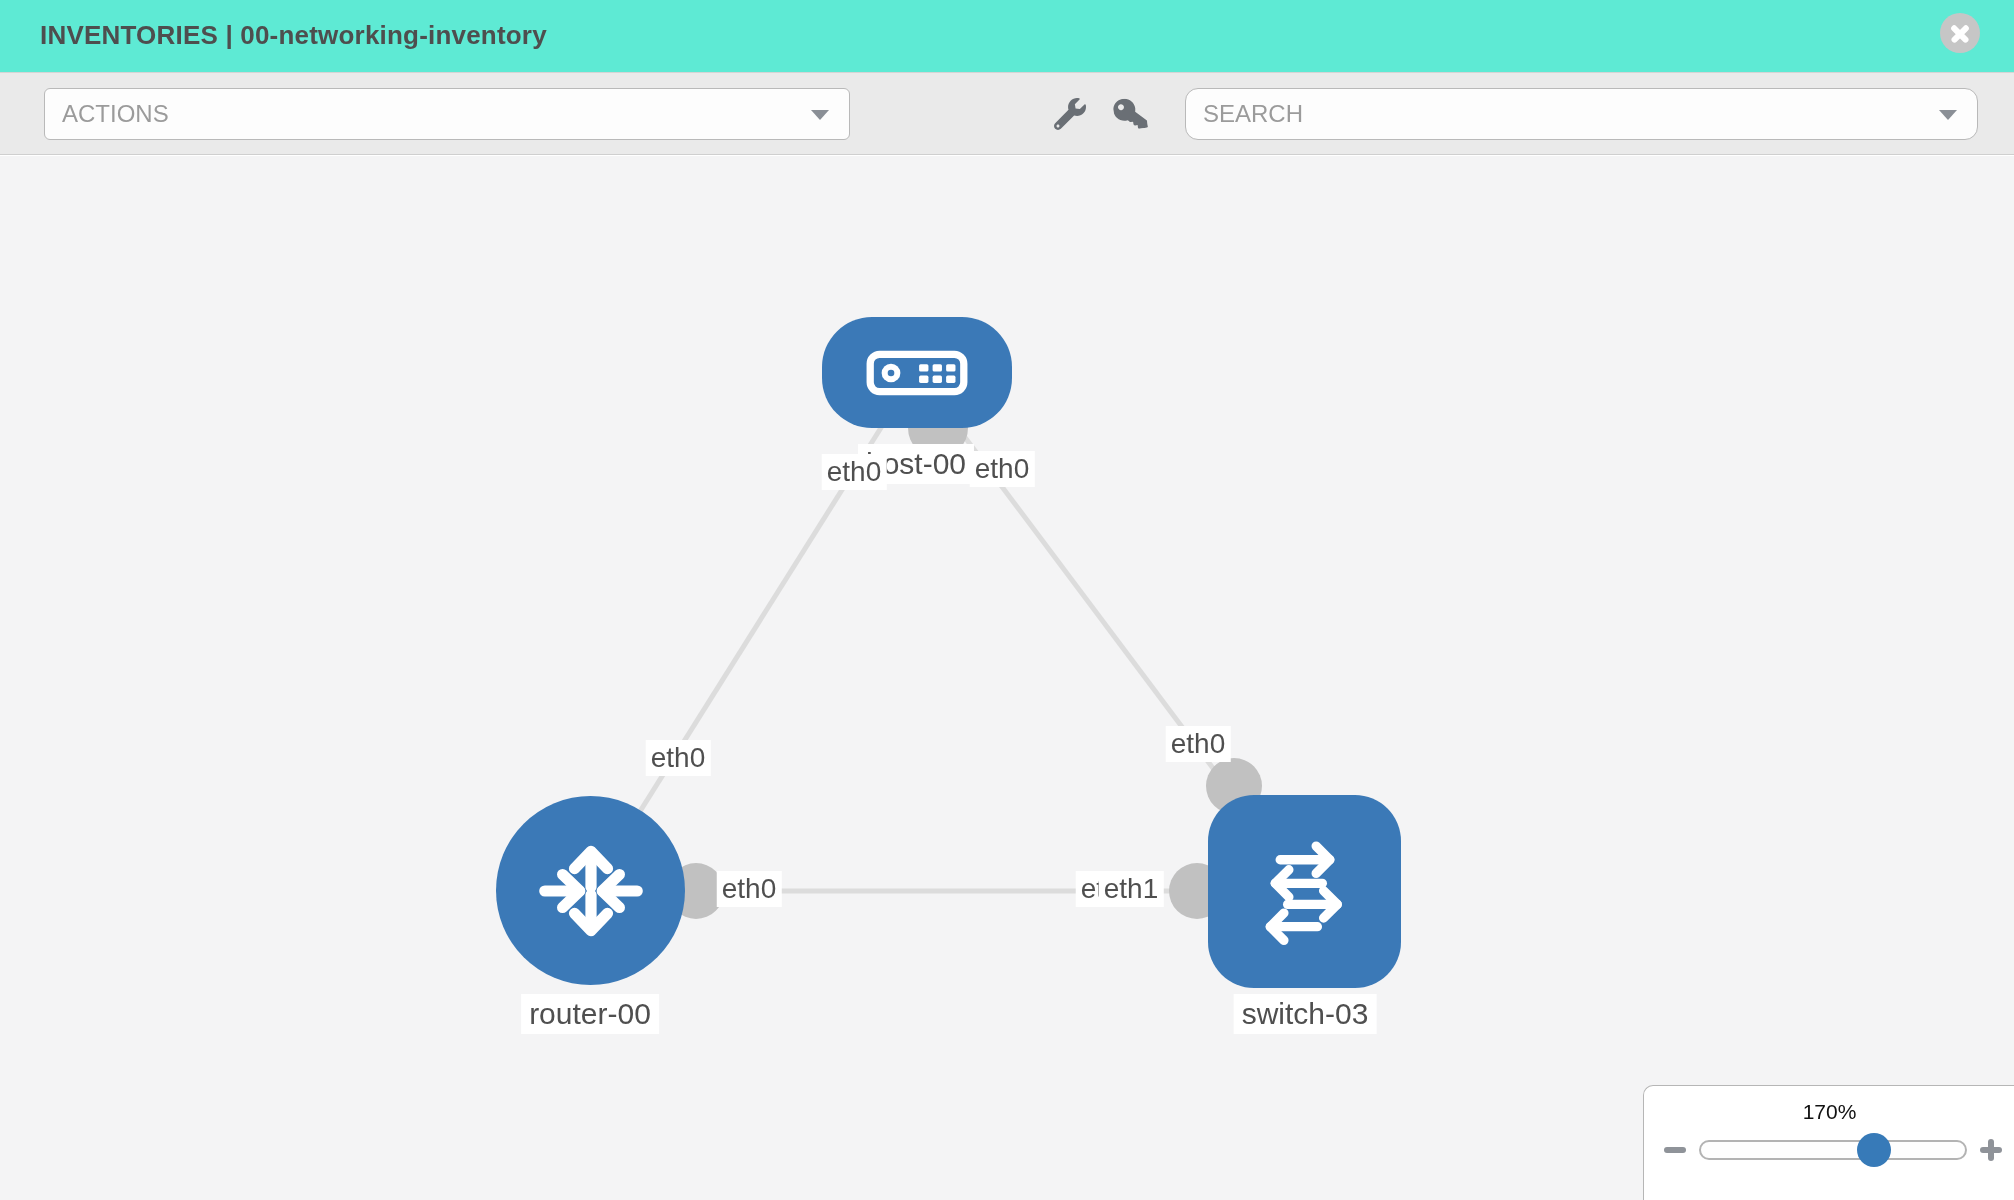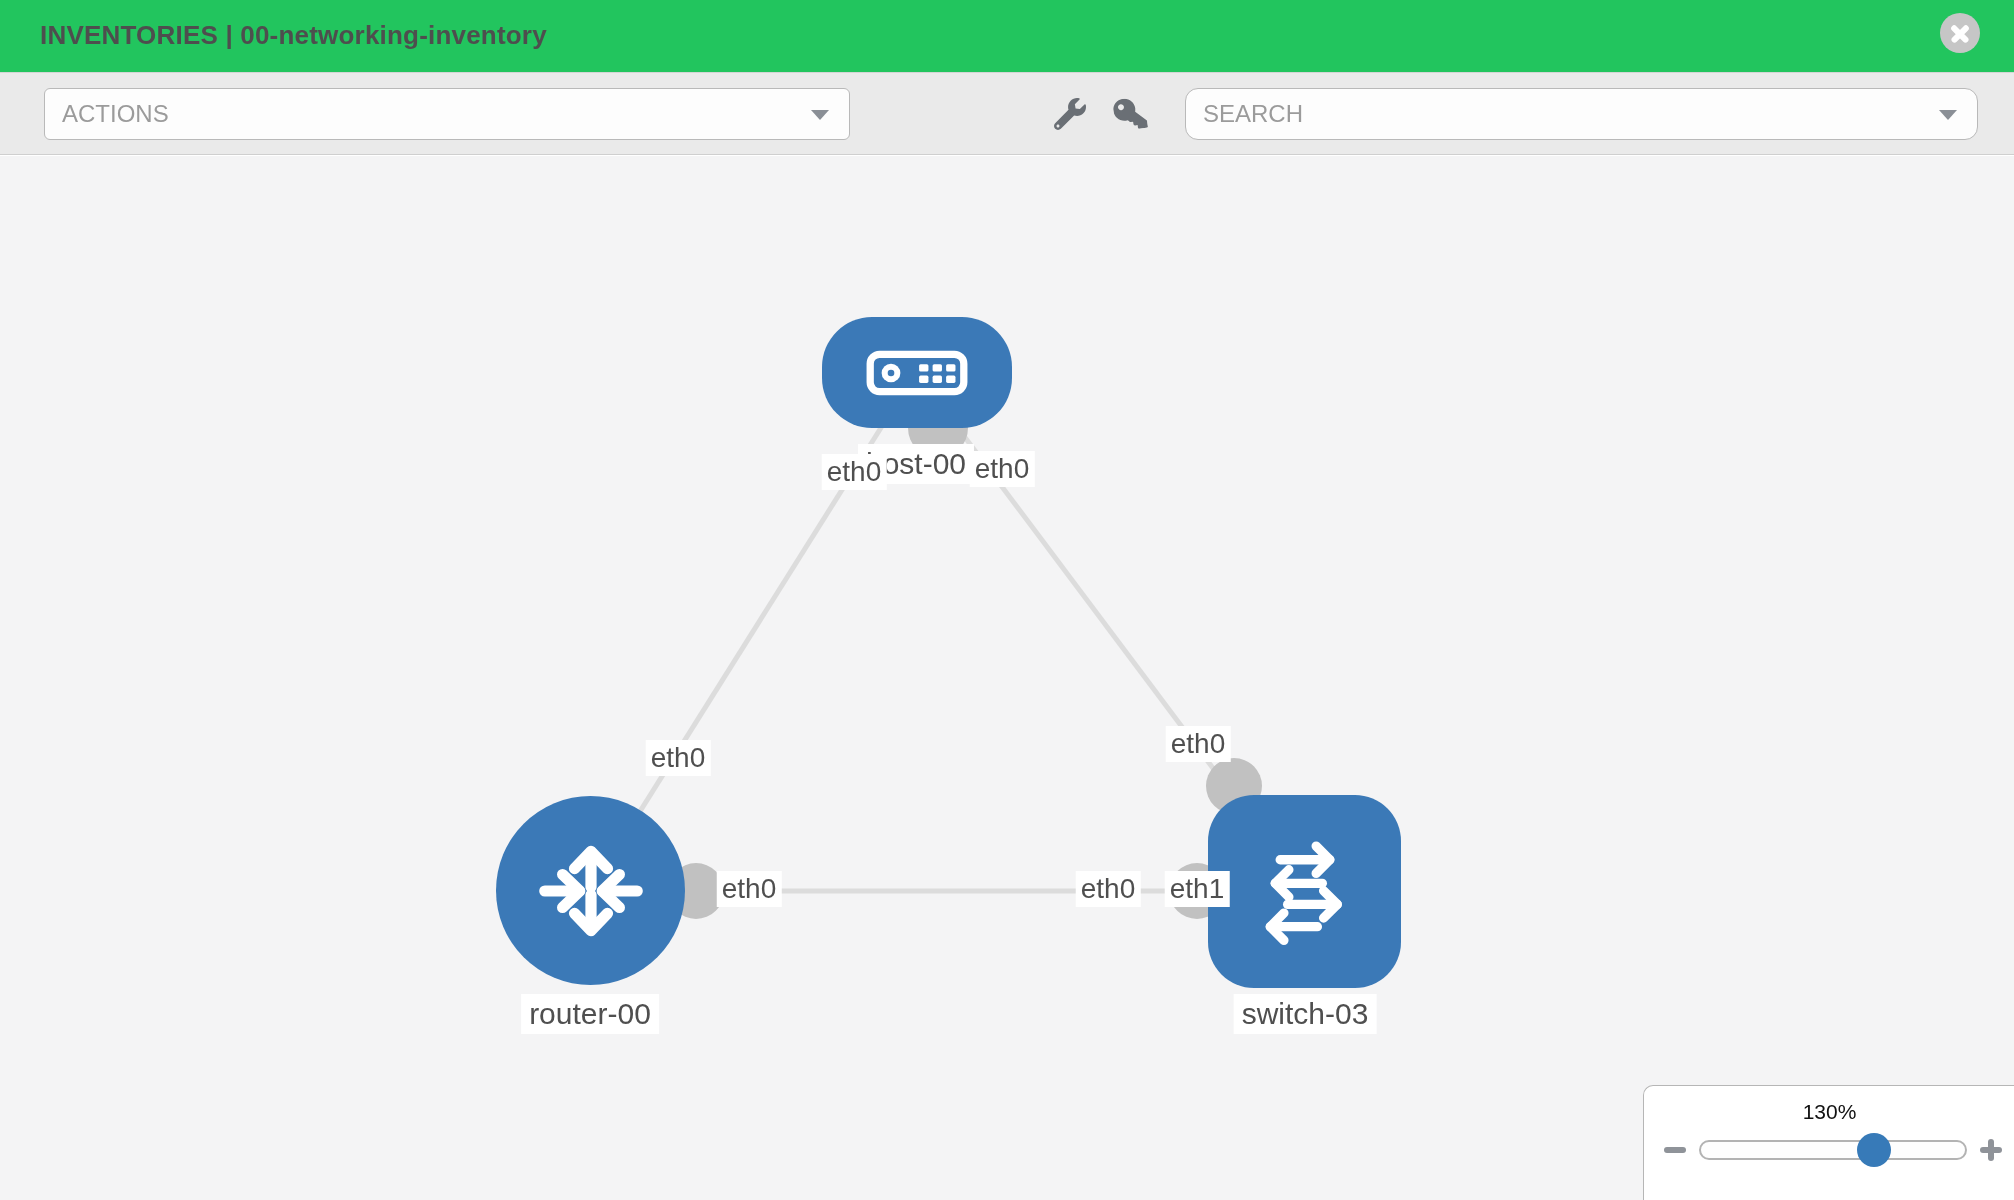--- a/index.html
+++ b/index.html
@@ -1,20 +1,20 @@
 <!DOCTYPE html>
 <html><head>
 <meta charset="utf-8">
 <style>
   * { margin:0; padding:0; box-sizing:border-box; }
   html,body { width:2014px; height:1200px; background:#fff; font-family:"Liberation Sans", sans-serif; }
   .screen { position:relative; width:2014px; height:1200px; overflow:hidden; background:#fff; }
 
   
-  .header { position:absolute; left:0; top:0; width:100%; height:72px; background:#22c55e; }
+  .header { position:absolute; left:0; top:0; width:100%; height:72px; background:#5eead4; }
   .header-title { position:absolute; left:40px; top:20px; font-size:26px; font-weight:700; color:#4e4e4e; letter-spacing:0.2px; }
   .close-btn { position:absolute; right:34px; top:13px; width:40px; height:40px; border-radius:50%; background:#c6c6c6; cursor:pointer; }
   .close-btn .bar { position:absolute; left:9px; top:17.5px; width:22px; height:5.5px; background:#fff; border-radius:3px; }
   .close-btn .bar.b1 { transform:rotate(45deg); }
   .close-btn .bar.b2 { transform:rotate(-45deg); }
 
   
   .toolbar { position:absolute; left:0; top:72px; width:100%; height:83px; background:#eaeaea; border-top:1px solid #d5d5d5; border-bottom:1px solid #cfcfcf; }
   .select-box { position:absolute; top:15px; height:52px; background:#fdfdfd; border:1px solid #b9b9b9; border-radius:6px;text-decoration:underline; }
   .select-box .sel-label { position:absolute; left:17px; top:0; line-height:50px; font-size:24px; color:#9b9b9b; }
@@ -147,24 +147,24 @@
     <div class="nlabel big" style="left:916px; top:308px;">host-00</div>
     <div class="nlabel big" style="left:590px; top:858px;">router-00</div>
     <div class="nlabel big" style="left:1305px; top:858px;">switch-03</div>
 
     <div class="nlabel small" style="left:854px; top:316px; z-index:1;">eth0</div>
     <div class="nlabel small" style="left:1002px; top:313px; z-index:1;">eth0</div>
     <div class="nlabel small" style="left:678px; top:602px;">eth0</div>
     <div class="nlabel small" style="left:1198px; top:588px;">eth0</div>
     <div class="nlabel small" style="left:749px; top:733px;">eth0</div>
     <div class="nlabel small" style="left:1108px; top:733px; z-index:2;">eth0</div>
-    <div class="nlabel small" style="left:1197px; top:733px; z-index:3;">eth1</div>
+    <div class="nlabel small" style="left:1131px; top:733px; z-index:3;">eth1</div>
 
     <div class="zoom-panel">
-      <div class="zoom-value">130%</div>
+      <div class="zoom-value">170%</div>
       <div class="zoom-row">
         <div class="zoom-minus"></div>
         <div class="zoom-track">
           <div class="zoom-thumb"></div>
         </div>
         <div class="zoom-plus"></div>
       </div>
     </div>
 
   </div>

